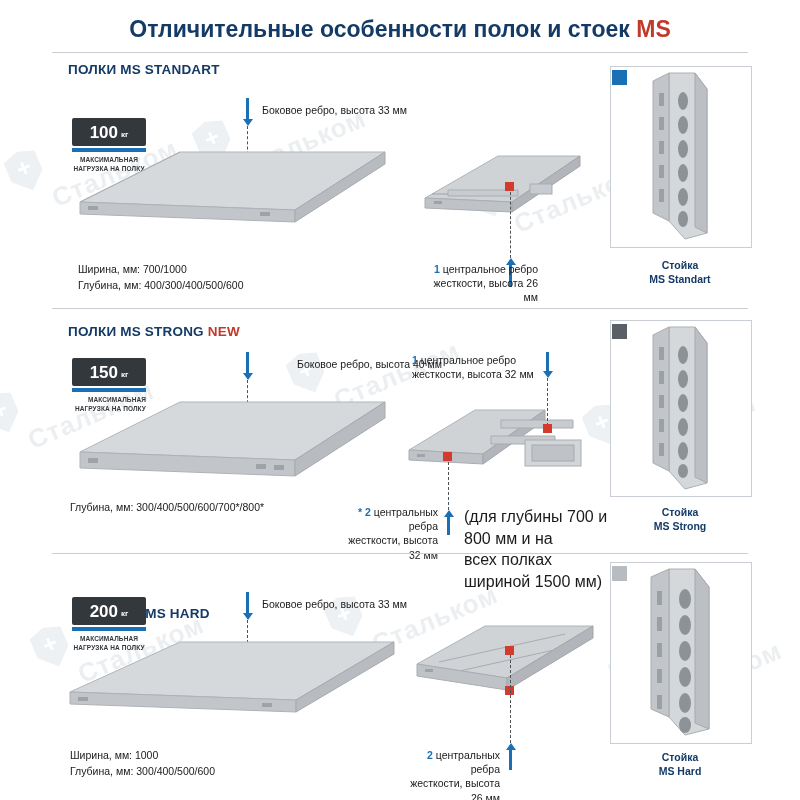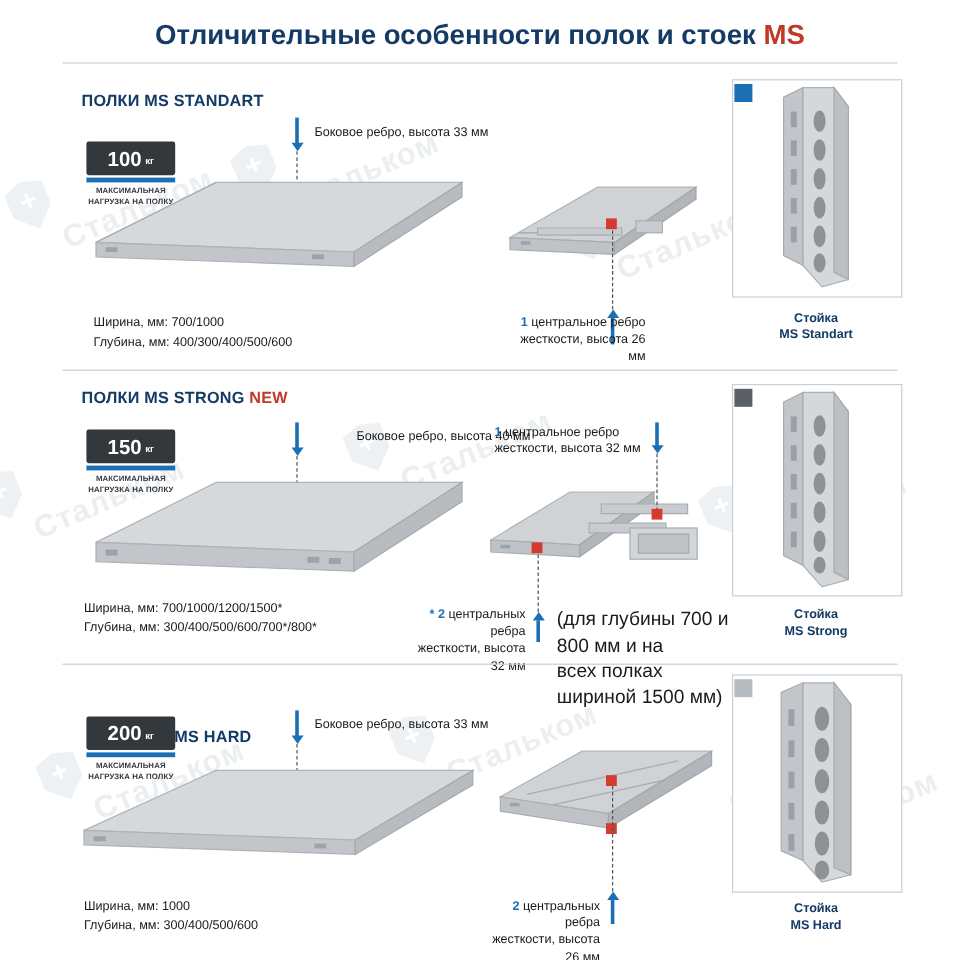--- a/index.html
+++ b/index.html
@@ -137,21 +137,21 @@
 
 <div class="page">
 
   <div class="title">
     <span>Отличительные особенности полок и стоек </span><span class="ms">MS</span>
   </div>
   <div class="hr" style="top:52px;"></div>
 
   <div class="section">
 
-    <div class="sec-title" style="top:76px;">ПОЛКИ MS STANDART</div>
+    <div class="sec-title" style="top:62px;">ПОЛКИ MS STANDART</div>
 
     <div class="badge" style="left:72px;top:118px;">
       <div class="badge-box">
         <span class="badge-num">100</span>
         <span class="badge-unit">кг</span>
       </div>
       <div class="badge-bar"></div>
       <div class="badge-cap">
         <div>МАКСИМАЛЬНАЯ</div>
         <div>НАГРУЗКА НА ПОЛКУ</div>
@@ -232,21 +232,21 @@
   </div>
 
   <div class="hr" style="top:308px;"></div>
 
   <div class="section">
 
     <div class="sec-title" style="top:324px;">
       <span>ПОЛКИ MS STRONG </span><span class="new">NEW</span>
     </div>
 
-    <div class="badge" style="left:72px;top:358px;">
+    <div class="badge" style="left:72px;top:358px;text-align:right;">
       <div class="badge-box">
         <span class="badge-num">150</span>
         <span class="badge-unit">кг</span>
       </div>
       <div class="badge-bar"></div>
       <div class="badge-cap">
         <div>МАКСИМАЛЬНАЯ</div>
         <div>НАГРУЗКА НА ПОЛКУ</div>
       </div>
     </div>
@@ -297,21 +297,20 @@
     <div class="callout" style="left:334px;top:505px;width:104px;text-align:right;">
       <span class="blue">*</span> <span class="blue">2</span><span> центральных ребра</span><br>
       <span>жесткости, высота 32 мм</span>
     </div>
     <div class="note" style="left:464px;top:506px;width:146px;">
       <div>(для глубины 700 и 800 мм и на</div>
       <div>всех полках шириной 1500 мм)</div>
     </div>
 
     <div class="spec" style="left:70px;top:500px;">
-      <div>Ширина, мм: 700/1000/1200/1500*</div>
       <div>Глубина, мм: 300/400/500/600/700*/800*</div>
     </div>
 
     <div class="post-panel" style="left:610px;top:320px;width:140px;height:175px;">
       <svg width="138" height="173" viewBox="0 0 138 173">
         <polygon points="58,6 84,6 96,22 96,162 74,168 58,150" fill="#d4d8db" stroke="#adb1b5"></polygon>
         <polygon points="58,6 58,150 42,142 42,14" fill="#c2c6ca" stroke="#a8acb0"></polygon>
         <polygon points="84,6 96,22 96,162 84,156" fill="#bcc0c4" stroke="#a6aaae"></polygon>
         <g fill="#8d9296">
           <ellipse cx="72" cy="34" rx="5" ry="9"></ellipse>

